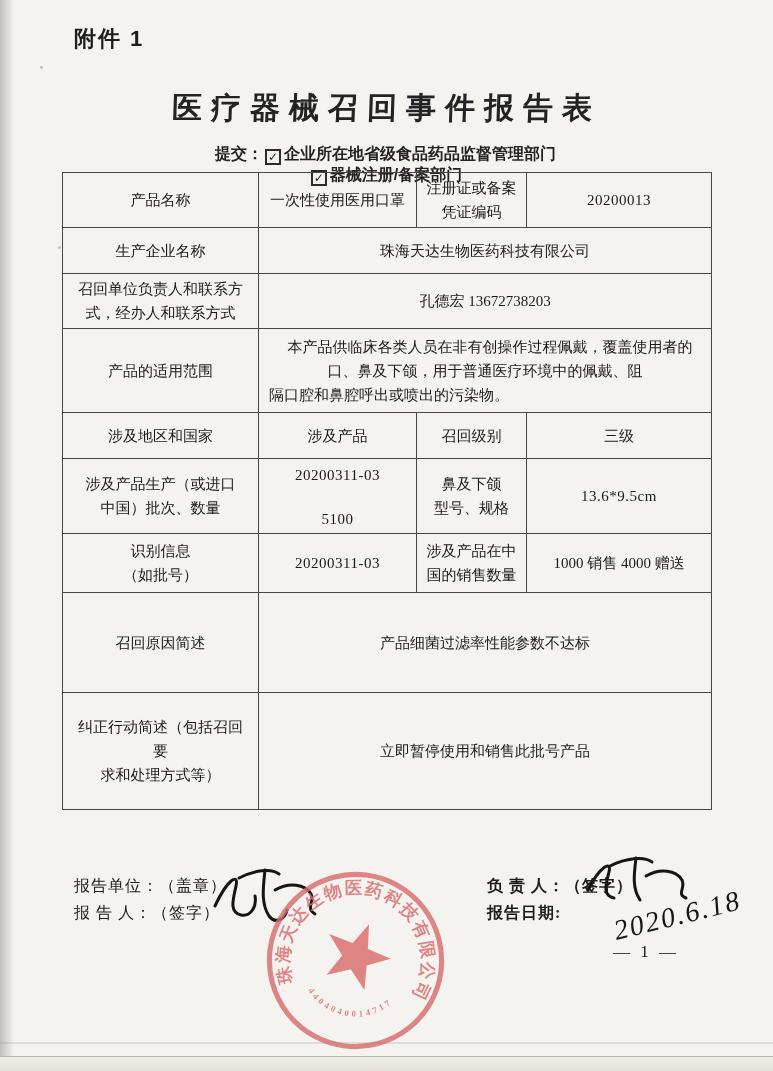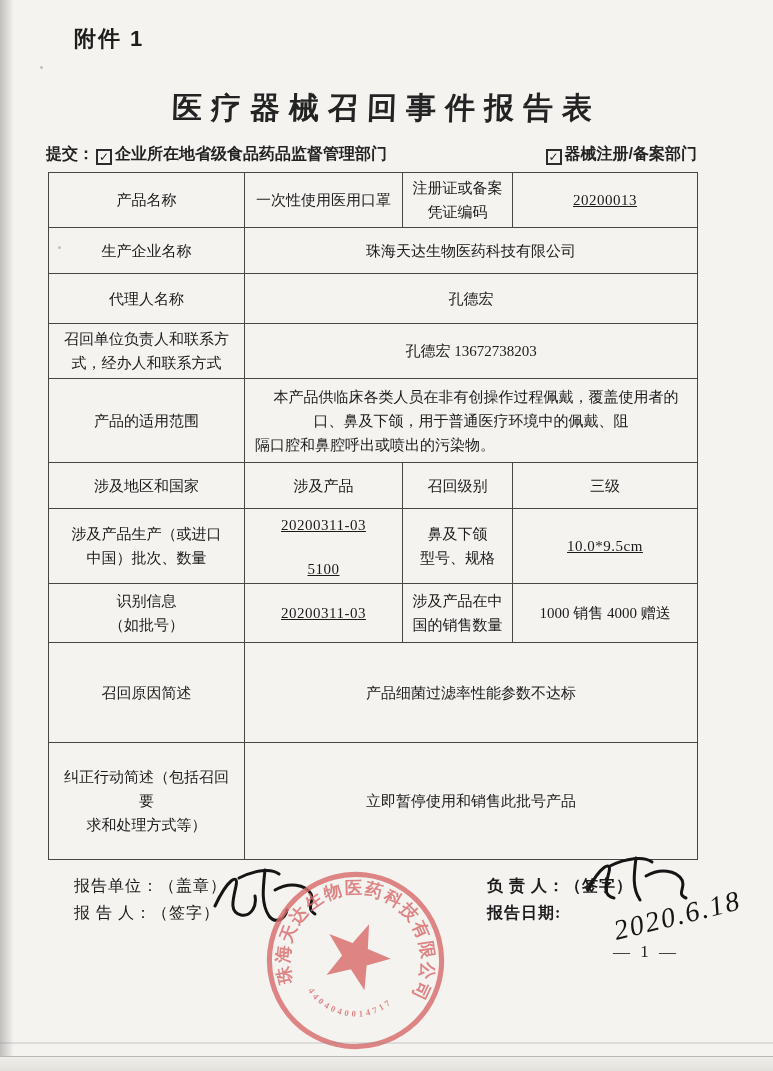--- a/index.html
+++ b/index.html
@@ -16,31 +16,31 @@
     background:linear-gradient(to right,rgba(70,70,70,.30),rgba(70,70,70,0));}
   .artifact-line{position:absolute;left:0;top:1042px;width:100%;height:2px;background:rgba(140,140,140,.22);}
   .bottom-band{position:absolute;left:0;top:1056px;width:100%;height:15px;
     background:linear-gradient(#efeeea,#e2e0db);border-top:1px solid rgba(110,110,110,.35);}
   .speck{position:absolute;width:3px;height:3px;border-radius:50%;background:rgba(40,40,40,.25);}
 
   .attachment{position:absolute;left:74px;top:24px;font-size:22px;font-weight:700;
     font-family:"Liberation Sans","DejaVu Sans",sans-serif;letter-spacing:2px;}
   .title{position:absolute;left:0;top:88px;width:100%;text-align:center;
     font-size:30px;font-weight:700;letter-spacing:9px;transform:skewX(-2deg);color:#232323;}
-  .submit-line{position:absolute;left:46px;top:144px;width:651px;display:flex;
+  .submit-line{position:absolute;left:60px;top:144px;width:651px;display:flex;
     justify-content:space-between;align-items:center;
-    font-family:"Liberation Sans","DejaVu Sans",sans-serif;font-size:16px;font-weight:700;color:#222;}
+    font-family:"Liberation Sans","DejaVu Sans",sans-serif;font-size:16px;font-weight:700;color:#222;flex-direction:column;}
   .cb{display:inline-block;width:12px;height:12px;border:2px solid #2c2c2c;
     font-size:12px;line-height:12px;text-align:center;vertical-align:-2px;margin:0 3px 0 2px;}
 
-  table.report{position:absolute;left:48px;top:172px;width:649px;
+  table.report{position:absolute;left:62px;top:172px;width:649px;
     border-collapse:collapse;table-layout:fixed;padding-left:9px;}
   table.report td{border:1.6px solid #464646;text-align:center;vertical-align:middle;
     font-size:15px;line-height:24px;padding:2px 8px;color:#1a1a1a;}
-  td.num{font-size:16px;letter-spacing:.5px;text-decoration:underline;}
+  td.num{font-size:16px;letter-spacing:.5px;}
   .scope-l1{text-align:center;padding-left:10px;}
   .scope-l2{text-align:center;}
   .scope-l3{text-align:left;padding-left:2px;}
   .batch1{margin-top:2px;}
   .batch2{margin-top:20px;}
 
   .footer-left{position:absolute;left:74px;top:872px;font-size:16px;font-weight:400;
     line-height:27px;letter-spacing:1px;color:#1c1c1c;}
   .footer-right{position:absolute;left:487px;top:872px;font-size:16px;font-weight:600;
     line-height:27px;letter-spacing:1px;color:#1c1c1c;}
@@ -88,24 +88,20 @@
       <td>
         <div>注册证或备案</div>
         <div>凭证编码</div>
       </td>
       <td class="num">20200013</td>
     </tr>
     <tr style="height:46px">
       <td>生产企业名称</td>
       <td colspan="3">珠海天达生物医药科技有限公司</td>
     </tr>
-    <tr style="height:50px">
-      <td>代理人名称</td>
-      <td colspan="3">孔德宏</td>
-    </tr>
     <tr style="height:55px">
       <td>
         <div>召回单位负责人和联系方</div>
         <div>式，经办人和联系方式</div>
       </td>
       <td colspan="3">孔德宏 13672738203</td>
     </tr>
     <tr style="height:84px">
       <td>产品的适用范围</td>
       <td colspan="3">
@@ -126,21 +122,21 @@
         <div>中国）批次、数量</div>
       </td>
       <td class="num" style="vertical-align:top;">
         <div class="batch1">20200311-03</div>
         <div class="batch2">5100</div>
       </td>
       <td>
         <div>鼻及下颌</div>
         <div>型号、规格</div>
       </td>
-      <td class="num">10.0*9.5cm</td>
+      <td class="num">13.6*9.5cm</td>
     </tr>
     <tr style="height:59px">
       <td>
         <div>识别信息</div>
         <div>（如批号）</div>
       </td>
       <td class="num">20200311-03</td>
       <td>
         <div>涉及产品在中</div>
         <div>国的销售数量</div>

